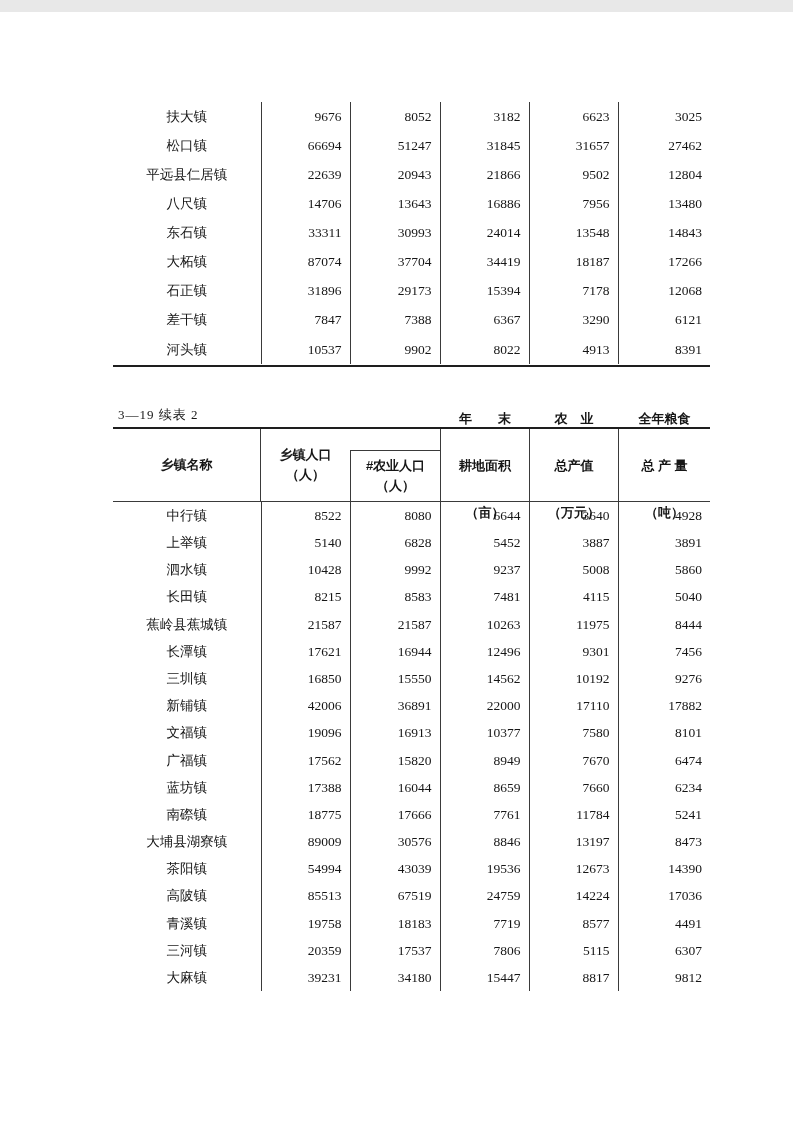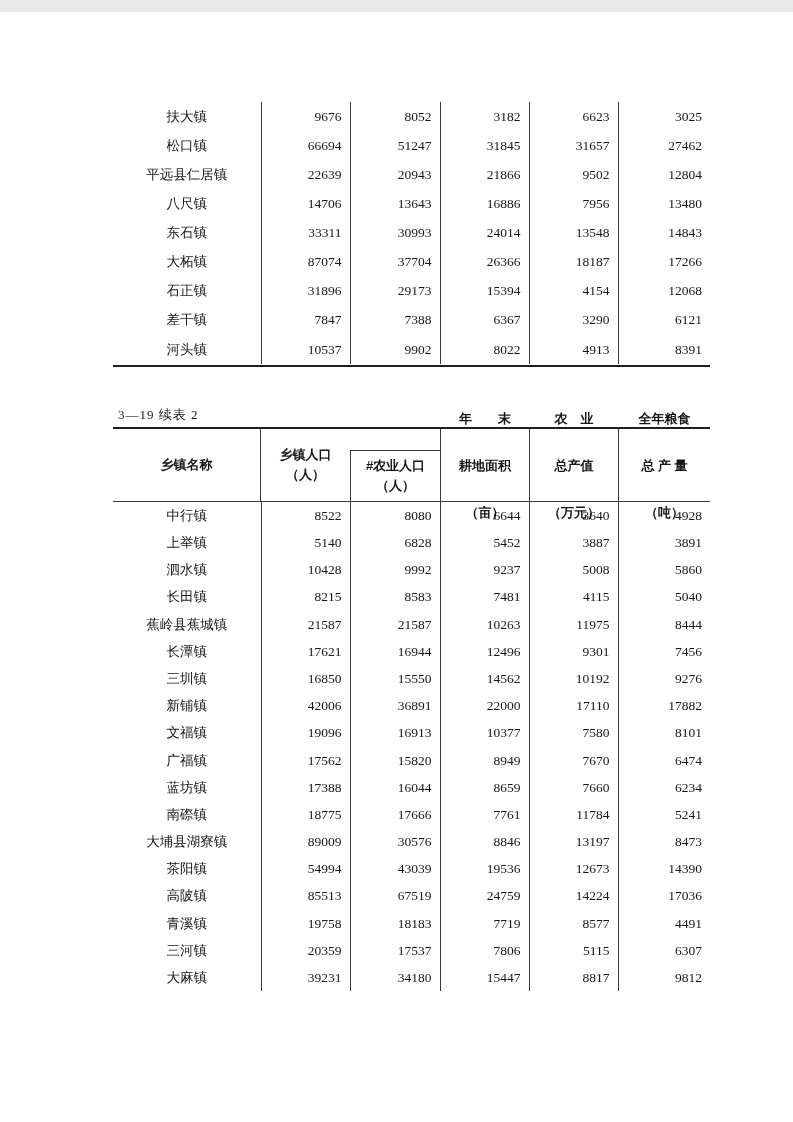--- a/index.html
+++ b/index.html
@@ -129,30 +129,30 @@
             <td class="num">33311</td>
             <td class="num">30993</td>
             <td class="num">24014</td>
             <td class="num">13548</td>
             <td class="num">14843</td>
           </tr>
           <tr>
             <td class="name">大柘镇</td>
             <td class="num">87074</td>
             <td class="num">37704</td>
-            <td class="num">26366</td>
+            <td class="num">34419</td>
             <td class="num">18187</td>
             <td class="num">17266</td>
           </tr>
           <tr>
             <td class="name">石正镇</td>
             <td class="num">31896</td>
             <td class="num">29173</td>
             <td class="num">15394</td>
-            <td class="num">4154</td>
+            <td class="num">7178</td>
             <td class="num">12068</td>
           </tr>
           <tr>
             <td class="name">差干镇</td>
             <td class="num">7847</td>
             <td class="num">7388</td>
             <td class="num">6367</td>
             <td class="num">3290</td>
             <td class="num">6121</td>
           </tr>

